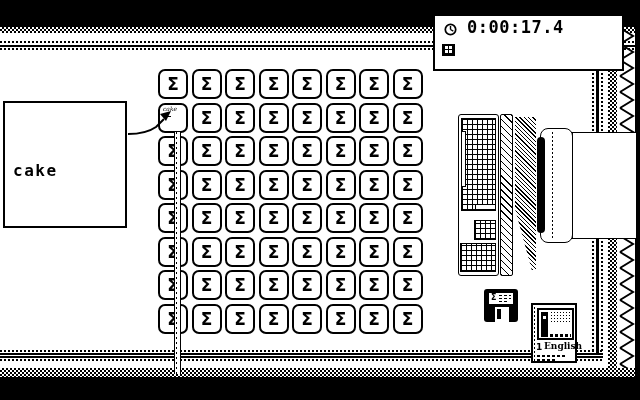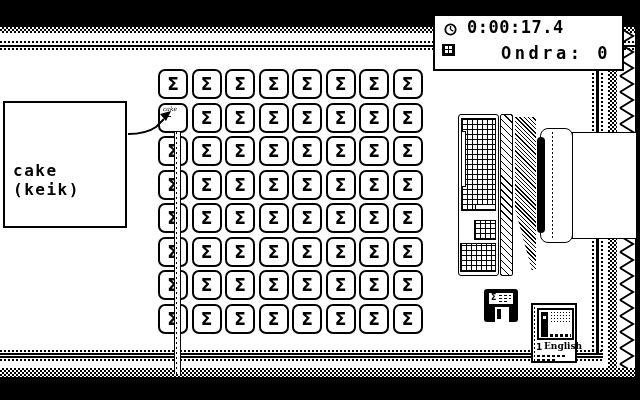--- a/index.html
+++ b/index.html
@@ -137,26 +137,24 @@
   <div id="mac-front-line" class="abs dot-v"></div>
   <div id="mac-slot" class="abs"></div>
 
   <div id="hud" class="abs">
     <svg class="abs" style="left:9px;top:7px" width="13" height="13" viewBox="0 0 12 12">
       <circle cx="6" cy="6" r="4.8" fill="none" stroke="#000" stroke-width="1.6"></circle>
       <path d="M6 6 L6 2.8 M6 6 L8.6 7.4" stroke="#000" stroke-width="1.3" fill="none"></path>
     </svg>
     <div class="time chicago">0:00:17.4</div>
     <div id="cards-icon"></div>
-    <div class="score chicago">Ondra: 0</div>
   </div>
 
   <div id="word-card" class="abs">
     <div class="word chicago">cake</div>
-    <div class="phon chicago">(keik)</div>
   </div>
 
   <div id="game-board" class="abs">
       <div class="tile" style="left: 0px; top: 0px;">Σ</div>
       <div class="tile" style="left: 33.5px; top: 0px;">Σ</div>
       <div class="tile" style="left: 67px; top: 0px;">Σ</div>
       <div class="tile" style="left: 100.5px; top: 0px;">Σ</div>
       <div class="tile" style="left: 134px; top: 0px;">Σ</div>
       <div class="tile" style="left: 167.5px; top: 0px;">Σ</div>
       <div class="tile" style="left: 201px; top: 0px;">Σ</div>

